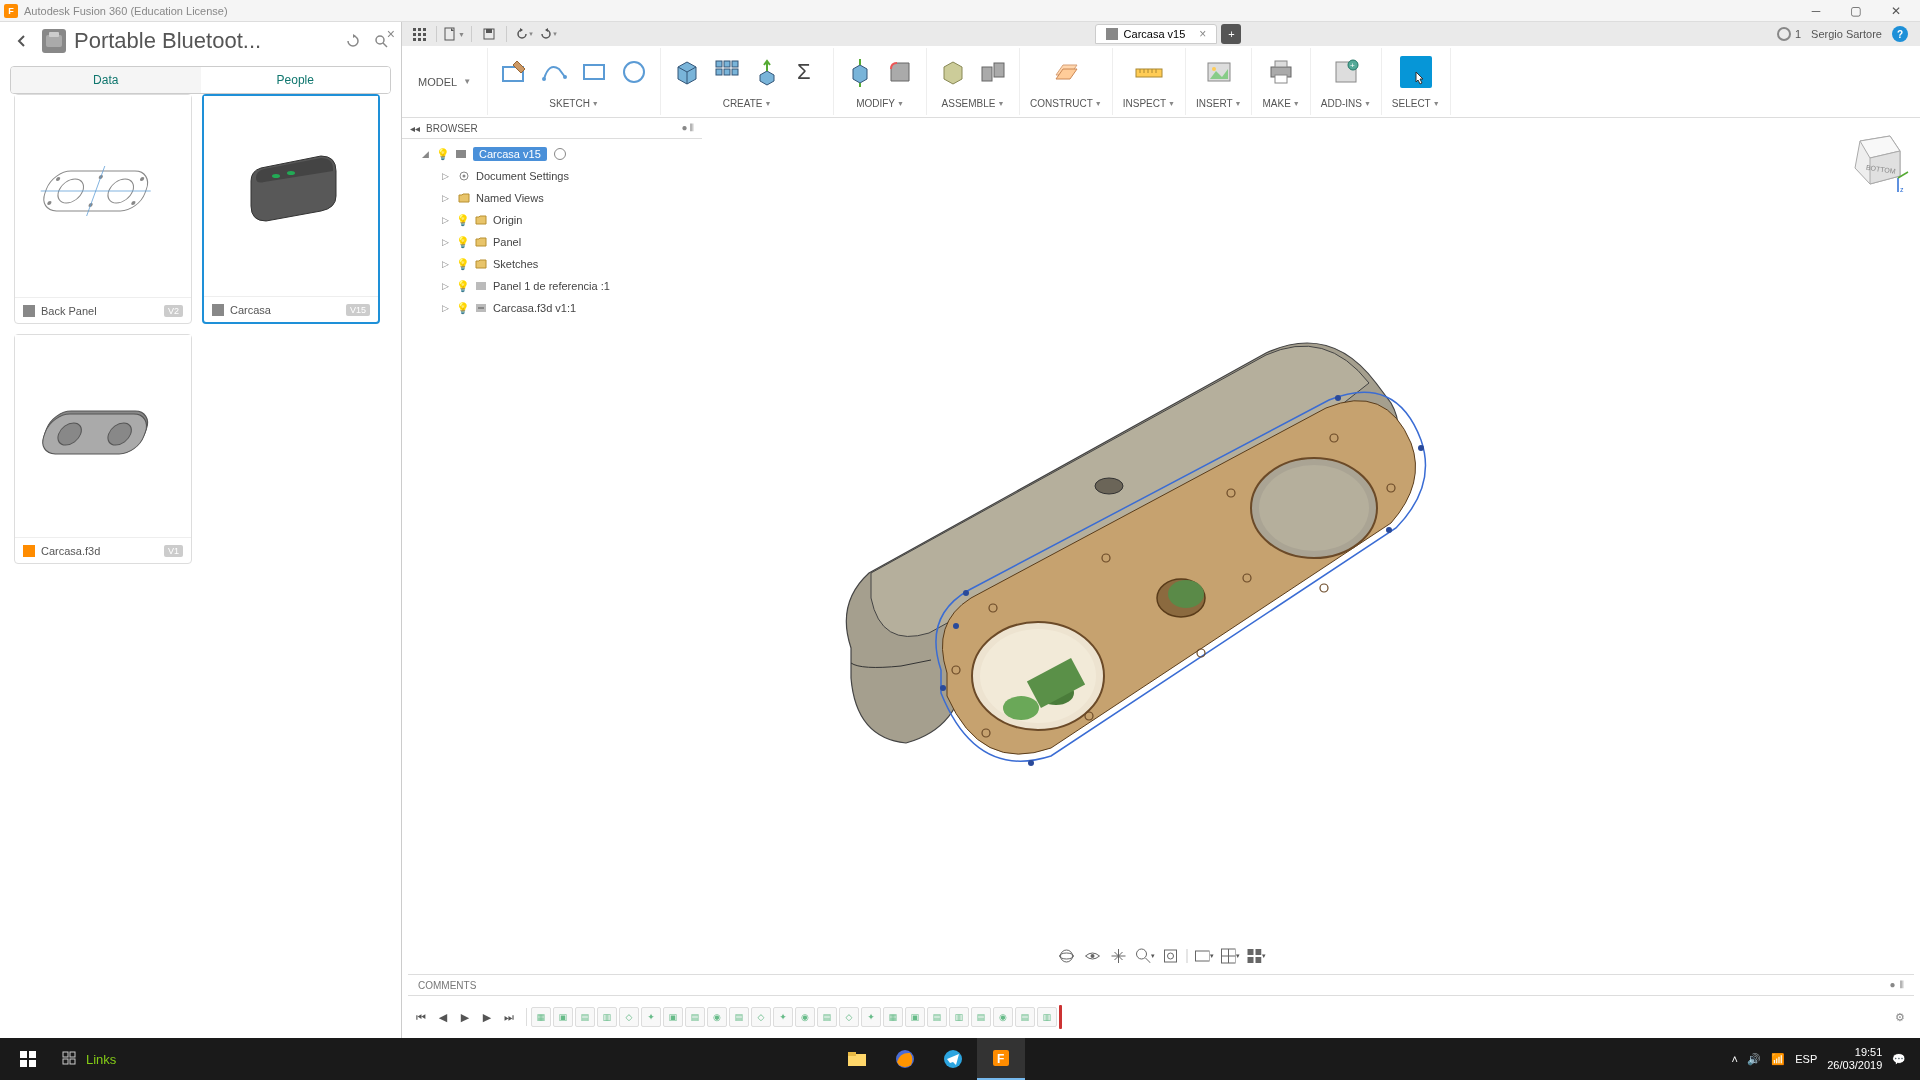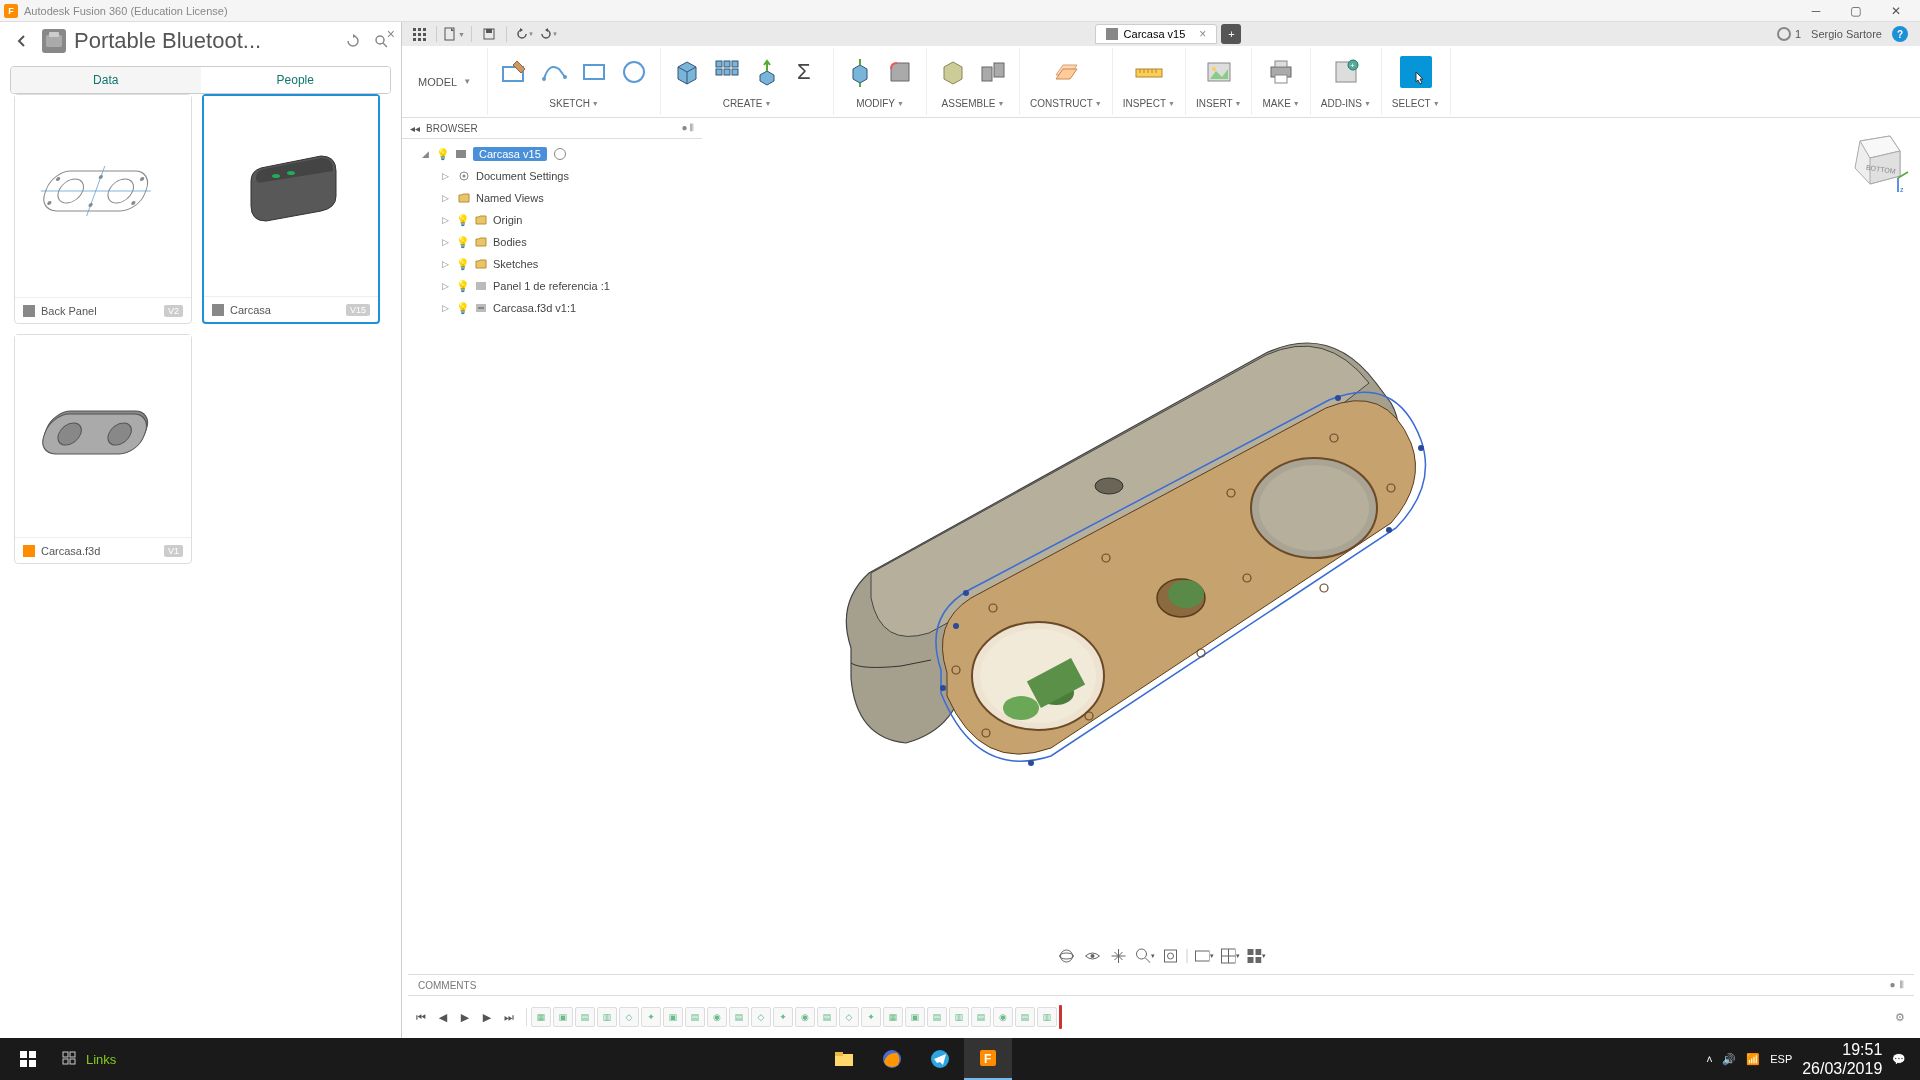--- a/index.html
+++ b/index.html
@@ -112,21 +112,21 @@
 .timeline .marker { width: 3px; height: 24px; background: #c33; border-radius: 1px; }
 .timeline .opts { width: 20px; height: 20px; color: #888; display:flex;align-items:center;justify-content:center;}
 
 
 .taskbar { height: 42px; background: #1a1a1a; display: flex; align-items: center; padding: 0 4px; color: #fff; }
 .taskbar .tbtn { width: 48px; height: 42px; display: flex; align-items: center; justify-content: center; color: #fff; }
 .taskbar .tbtn.active { background: #333; border-bottom: 2px solid #76b9ed; }
 .taskbar .search { display: flex; align-items: center; gap: 8px; padding: 0 10px; color: #84cc16; font-size: 13px; }
 .taskbar .spacer { flex: 1; }
 .taskbar .tray { display: flex; align-items: center; gap: 10px; padding-right: 10px; font-size: 11px; color: #fff; }
-.taskbar .clock { text-align: right; line-height: 1.2; font-size: 16px; }
+.taskbar .clock { text-align: right; line-height: 1.2; font-size: 11px; }
 
 svg { display: block; }
 </style>
 </head>
 <body>
 
 <div class="titlebar">
   <div class="appicon">F</div>
   <div class="title">Autodesk Fusion 360 (Education License)</div>
   <div class="winbtns">
@@ -623,21 +623,21 @@
             <span class="nname">Origin</span>
           </div>
           <div class="node child">
             <span class="arrow">▷</span>
             <span class="bulb">💡</span>
             <span class="nicon">
                 <svg width="14" height="14">
                   <path d="M2 4 L5 4 L6 3 L12 3 L12 11 L2 11 Z" fill="#e8c46a" stroke="#b89030"></path>
                 </svg>
               </span>
-            <span class="nname">Bodies</span>
+            <span class="nname">Panel</span>
           </div>
           <div class="node child">
             <span class="arrow">▷</span>
             <span class="bulb">💡</span>
             <span class="nicon">
                 <svg width="14" height="14">
                   <path d="M2 4 L5 4 L6 3 L12 3 L12 11 L2 11 Z" fill="#e8c46a" stroke="#b89030"></path>
                 </svg>
               </span>
             <span class="nname">Sketches</span>

